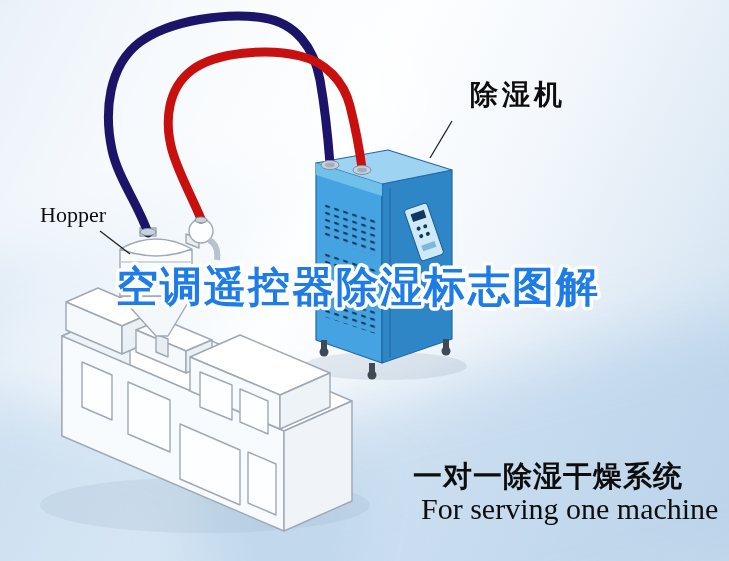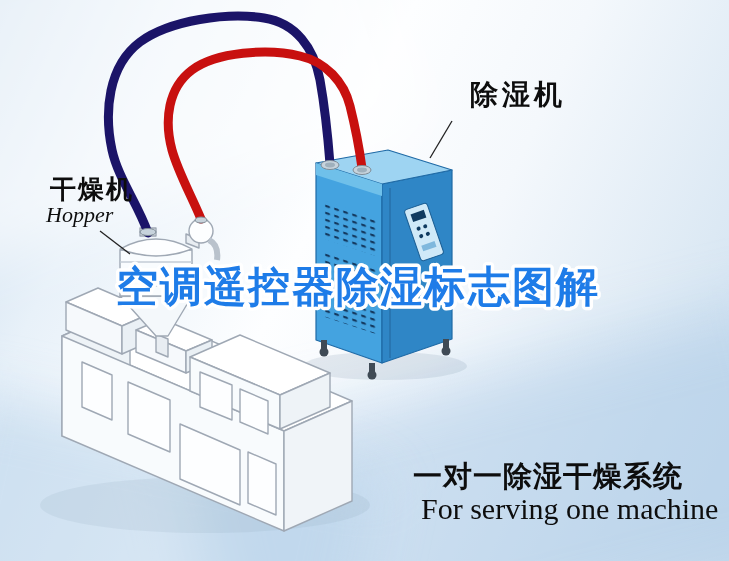--- a/index.html
+++ b/index.html
@@ -12,21 +12,21 @@
   .band1{top:-90px;left:-130px;width:520px;height:300px;background:rgba(255,255,255,.6);transform:rotate(-18deg);filter:blur(28px);}
   .band2{bottom:-70px;right:-90px;width:620px;height:260px;background:rgba(168,200,230,.5);transform:rotate(-14deg);filter:blur(32px);}
   .band3{bottom:-100px;left:-70px;width:430px;height:230px;background:rgba(182,210,234,.55);transform:rotate(12deg);filter:blur(28px);}
   svg{position:absolute;left:0;top:0;}
   .lbl{position:absolute;color:#0d0d0d;white-space:nowrap;}
   .cn{font-weight:700;font-family:"Liberation Sans",sans-serif;}
   .en{font-family:"Liberation Serif",serif;}
   .dehu-cn{left:459px;top:76px;width:118px;text-align:center;font-size:28px;letter-spacing:4px;}
   .dehu-en{left:448px;top:107px;width:150px;text-align:center;font-size:23px;}
   .hop-cn{left:50px;top:172px;font-size:26px;letter-spacing:2px;}
-  .hop-en{left:46px;top:202px;font-size:22px;font-style:italic;}
+  .hop-en{left:40px;top:202px;font-size:22px;}
   .sys-cn{left:413px;top:457px;font-size:29px;letter-spacing:1px;}
   .sys-en{left:421px;top:492px;font-size:30px;}
 </style>
 </head>
 <body>
 
 <div id="canvas">
   <div class="band band1"></div>
   <div class="band band2"></div>
   <div class="band band3"></div>
@@ -119,17 +119,16 @@
       <ellipse cx="201" cy="220" rx="6" ry="3" fill="#c7d3dc"></ellipse>
     </g>
 
     <line x1="452" y1="121" x2="430" y2="158" stroke="#222" stroke-width="1.3"></line>
     <line x1="100" y1="231" x2="130" y2="254" stroke="#222" stroke-width="1.3"></line>
 
     <text x="116" y="301" font-size="42" font-weight="bold" letter-spacing="2" font-family="Liberation Sans, sans-serif" paint-order="stroke" stroke="#ffffff" stroke-width="7" stroke-linejoin="round" fill="#1e7ce8">空调遥控器除湿标志图解</text>
   </svg>
 
   <div class="lbl cn dehu-cn">除湿机</div>
-  <div class="lbl cn hop-cn">干燥机</div>
   <div class="lbl en hop-en">Hopper</div>
   <div class="lbl cn sys-cn">一对一除湿干燥系统</div>
   <div class="lbl en sys-en">For serving one machine</div>
 </div>
 
 </body></html>

